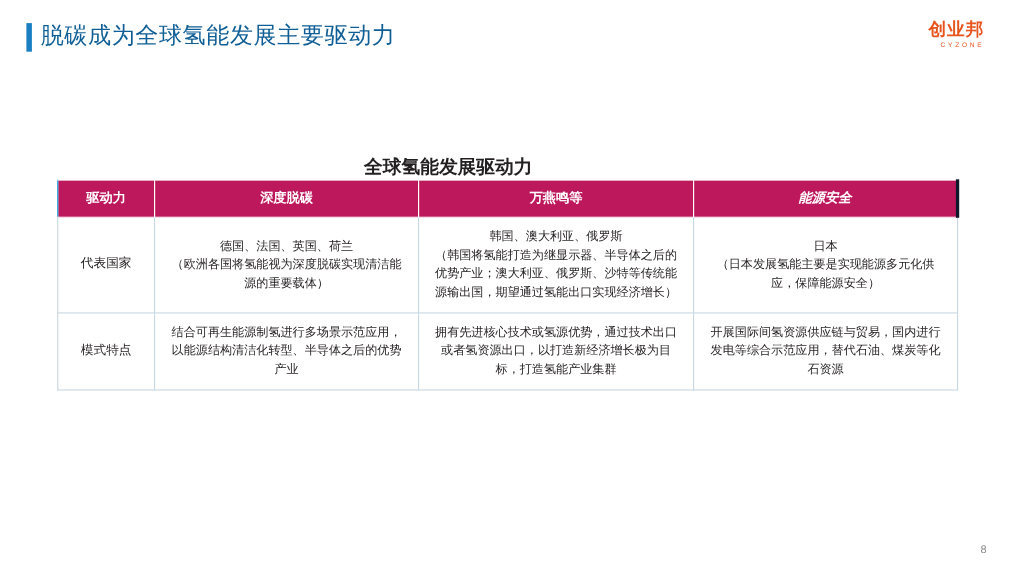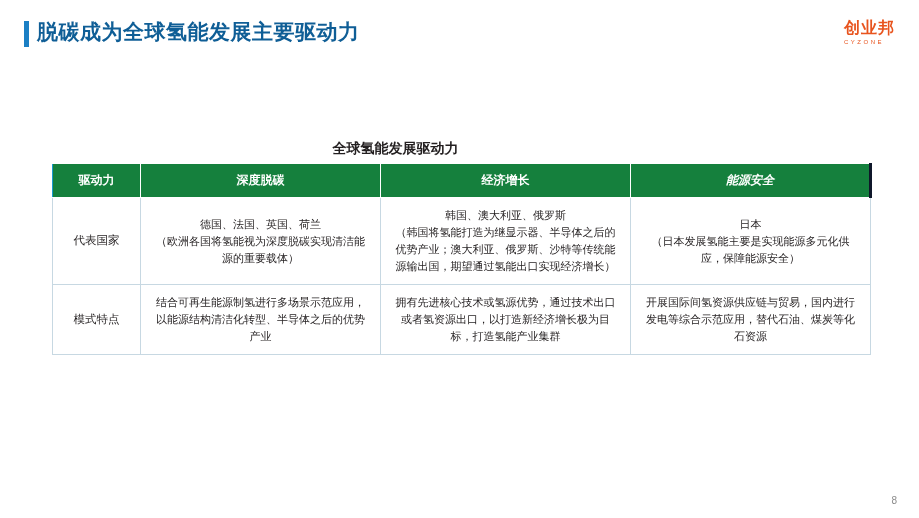--- a/index.html
+++ b/index.html
@@ -35,31 +35,31 @@
     top: 3px;
     width: 5px;
     height: 26px;
     background: #1b7fc4;
   }
   .slide-title {
     position: absolute;
     left: 37px;
     top: 0px;
     font-size: 21px;
-    font-weight: bold;
+    font-weight: normal;
     color: #0f5e96;
     letter-spacing: 0.5px;
     white-space: nowrap;
   }
   
   .logo {
     position: absolute;
     right: 24px;
     top: 20px;
-    text-align: left;
+    text-align: right;
     line-height: 1;
   }
   .logo-cn {
     font-size: 16px;
     font-weight: bold;
     color: #e8541e;
     letter-spacing: 1px;
   }
   .logo-en {
     font-size: 6px;
@@ -86,41 +86,41 @@
   }
   .bullet-text {
     font-size: 12.6px;
     line-height: 1.85;
     color: #231f20;
     text-align: justify;
   }
   
   .table-title {
     position: absolute;
-    left: 0;
+    left: 12px;
     top: 140px;
     width: 791px;
     text-align: center;
-    font-size: 14px;
+    font-size: 17px;
     font-weight: bold;
     color: #231f20;
   }
   .tbl-wrap {
     position: absolute;
     left: 52px;
     top: 163px;
     width: 818px;
   }
   table.matrix {
     border-collapse: collapse;
     width: 818px;
     table-layout: fixed;
   }
   table.matrix th {
-    background: #15803d;
+    background: #be185d;
     color: #ffffff;
     font-size: 12px;
     font-weight: bold;
     height: 31px;
     border: 1px solid #ffffff;
     text-align: center;
     vertical-align: middle;
   }
   table.matrix th.first {
     border-left: 1px solid #189ad0;
@@ -190,21 +190,21 @@
       <colgroup>
         <col class="col-a">
           <col class="col-b">
           <col class="col-c">
           <col class="col-d">
       </colgroup>
       <thead>
         <tr>
           <th class="first">驱动力</th>
           <th>深度脱碳</th>
-          <th>经济增长</th>
+          <th>万燕鸣等</th>
           <th class="last">能源安全</th>
         </tr>
       </thead>
       <tbody>
         <tr>
           <td class="rowhead">代表国家</td>
           <td>德国、法国、英国、荷兰<br>（欧洲各国将氢能视为深度脱碳实现清洁能源的重要载体）</td>
           <td class="cell-left">韩国、澳大利亚、俄罗斯<br>（韩国将氢能打造为继显示器、半导体之后的优势产业；澳大利亚、俄罗斯、沙特等传统能源输出国，期望通过氢能出口实现经济增长）</td>
           <td>日本<br>（日本发展氢能主要是实现能源多元化供应，保障能源安全）</td>
         </tr>

